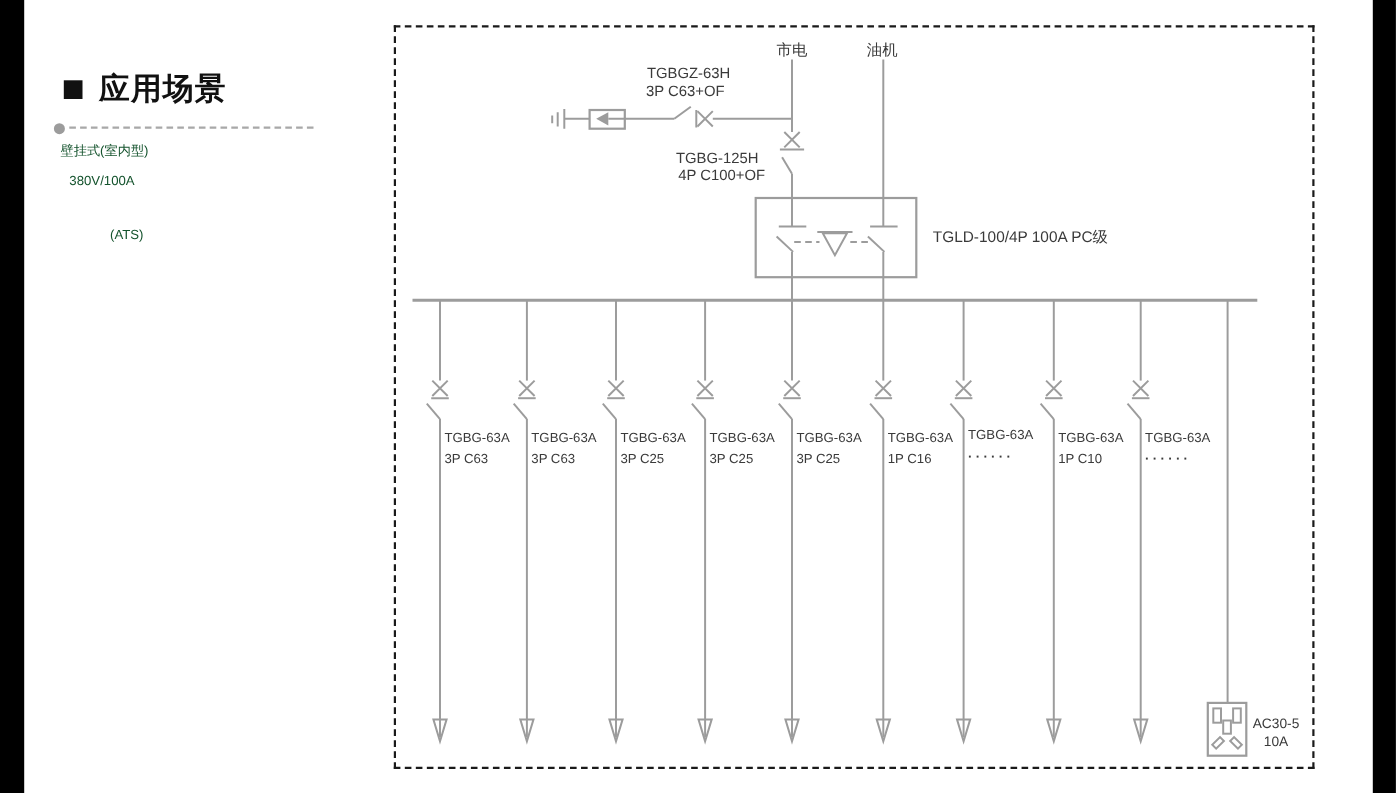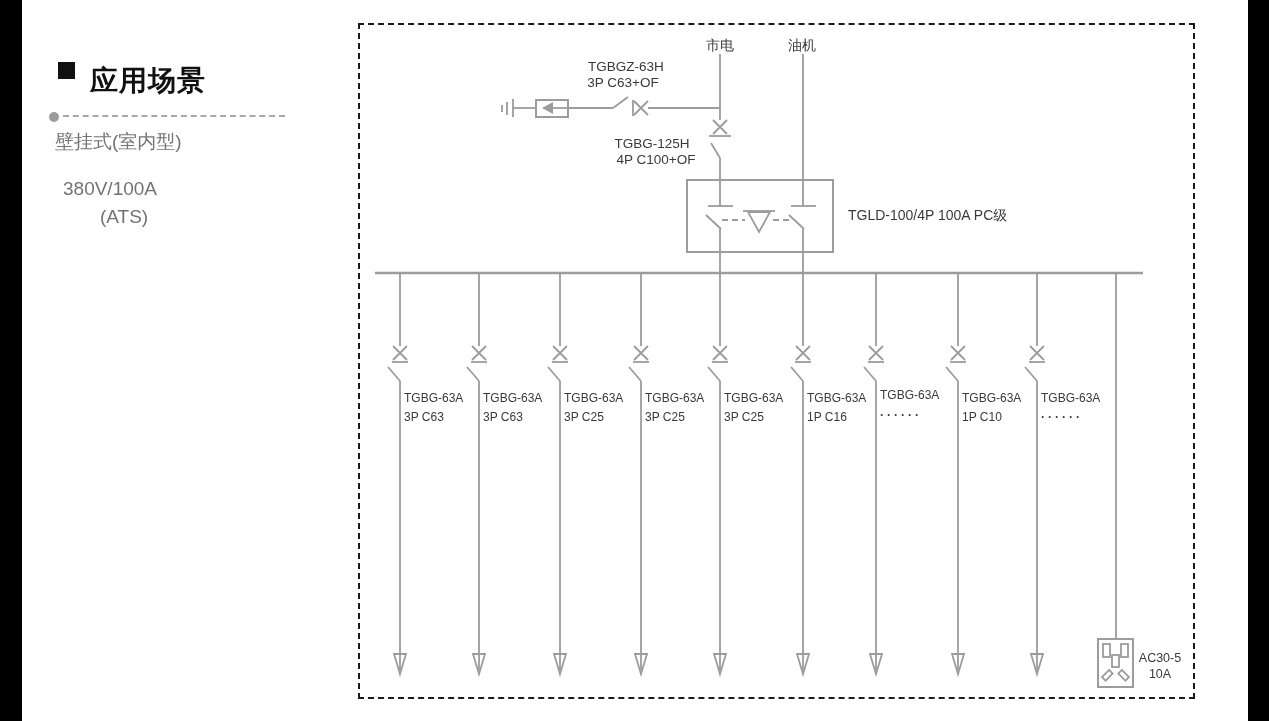--- a/index.html
+++ b/index.html
@@ -3,29 +3,29 @@
 <meta charset="utf-8">
 <style>
   html,body{margin:0;padding:0;background:#fff;}
   .stage{position:relative;width:1269px;height:721px;background:#ffffff;overflow:hidden;
          font-family:"Liberation Sans","DejaVu Sans",sans-serif;}
   .side-bar{position:absolute;top:0;height:721px;background:#000;}
   .side-bar.left{left:0;width:22px;}
   .side-bar.right{right:0;width:21px;}
 
   
-  .sec-heading{position:absolute;left:58px;top:62px;display:flex;align-items:flex-start;gap:15px;}
+  .sec-heading{position:absolute;left:58px;top:62px;display:flex;align-items:center;gap:15px;}
   .bullet-square{width:17px;height:17px;background:#111;}
   .sec-title{margin:0;font-size:28px;font-weight:bold;color:#111;letter-spacing:1px;}
   .sec-divider{position:absolute;left:49px;top:111px;width:236px;height:12px;}
   .sec-divider .dot{position:absolute;left:0;top:1px;width:10px;height:10px;border-radius:50%;background:#9c9c9c;}
   .sec-divider .dashes{position:absolute;left:14px;right:0;top:4px;border-top:2px dashed #a8a8a8;}
-  .s-line{position:absolute;margin:0;color:#737373;font-size:19px;}
+  .s-line{position:absolute;margin:0;color:#14532d;font-size:12px;}
   .s1{left:55px;top:129px;}
-  .s2{left:63px;top:178px;text-align:right;}
+  .s2{left:63px;top:157px;text-align:right;}
   .s3{left:100px;top:206px;}
 
   
   .diagram-frame{position:absolute;left:358px;top:23px;width:837px;height:676px;
                  border:2px dashed #1a1a1a;box-sizing:border-box;}
   .diagram-svg{position:absolute;left:359px;top:24px;}
   .ln{stroke:#9c9c9c;stroke-width:1.8;fill:none;stroke-linecap:butt;}
   .bus{stroke:#9c9c9c;stroke-width:2.6;}
   .box{stroke:#9c9c9c;stroke-width:2;fill:none;}
   .dash{stroke:#9c9c9c;stroke-width:1.8;fill:none;stroke-dasharray:6 4;}

